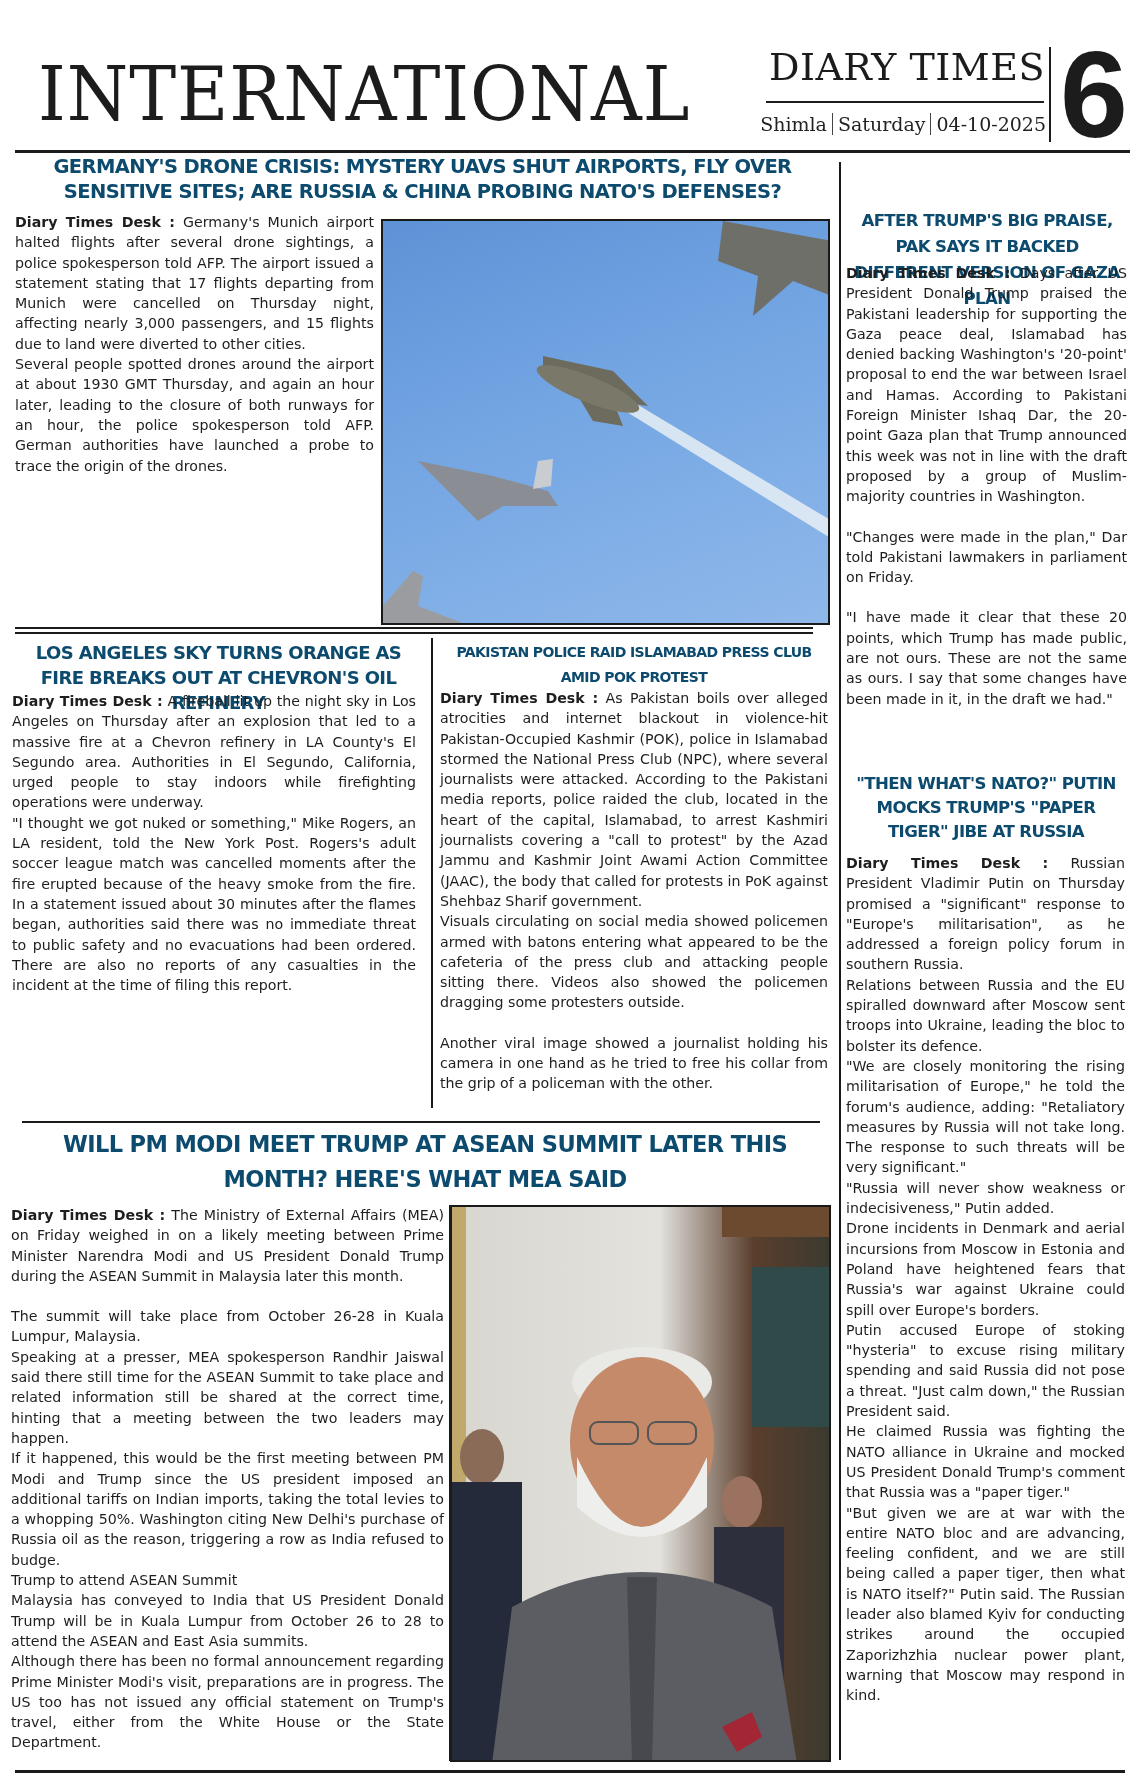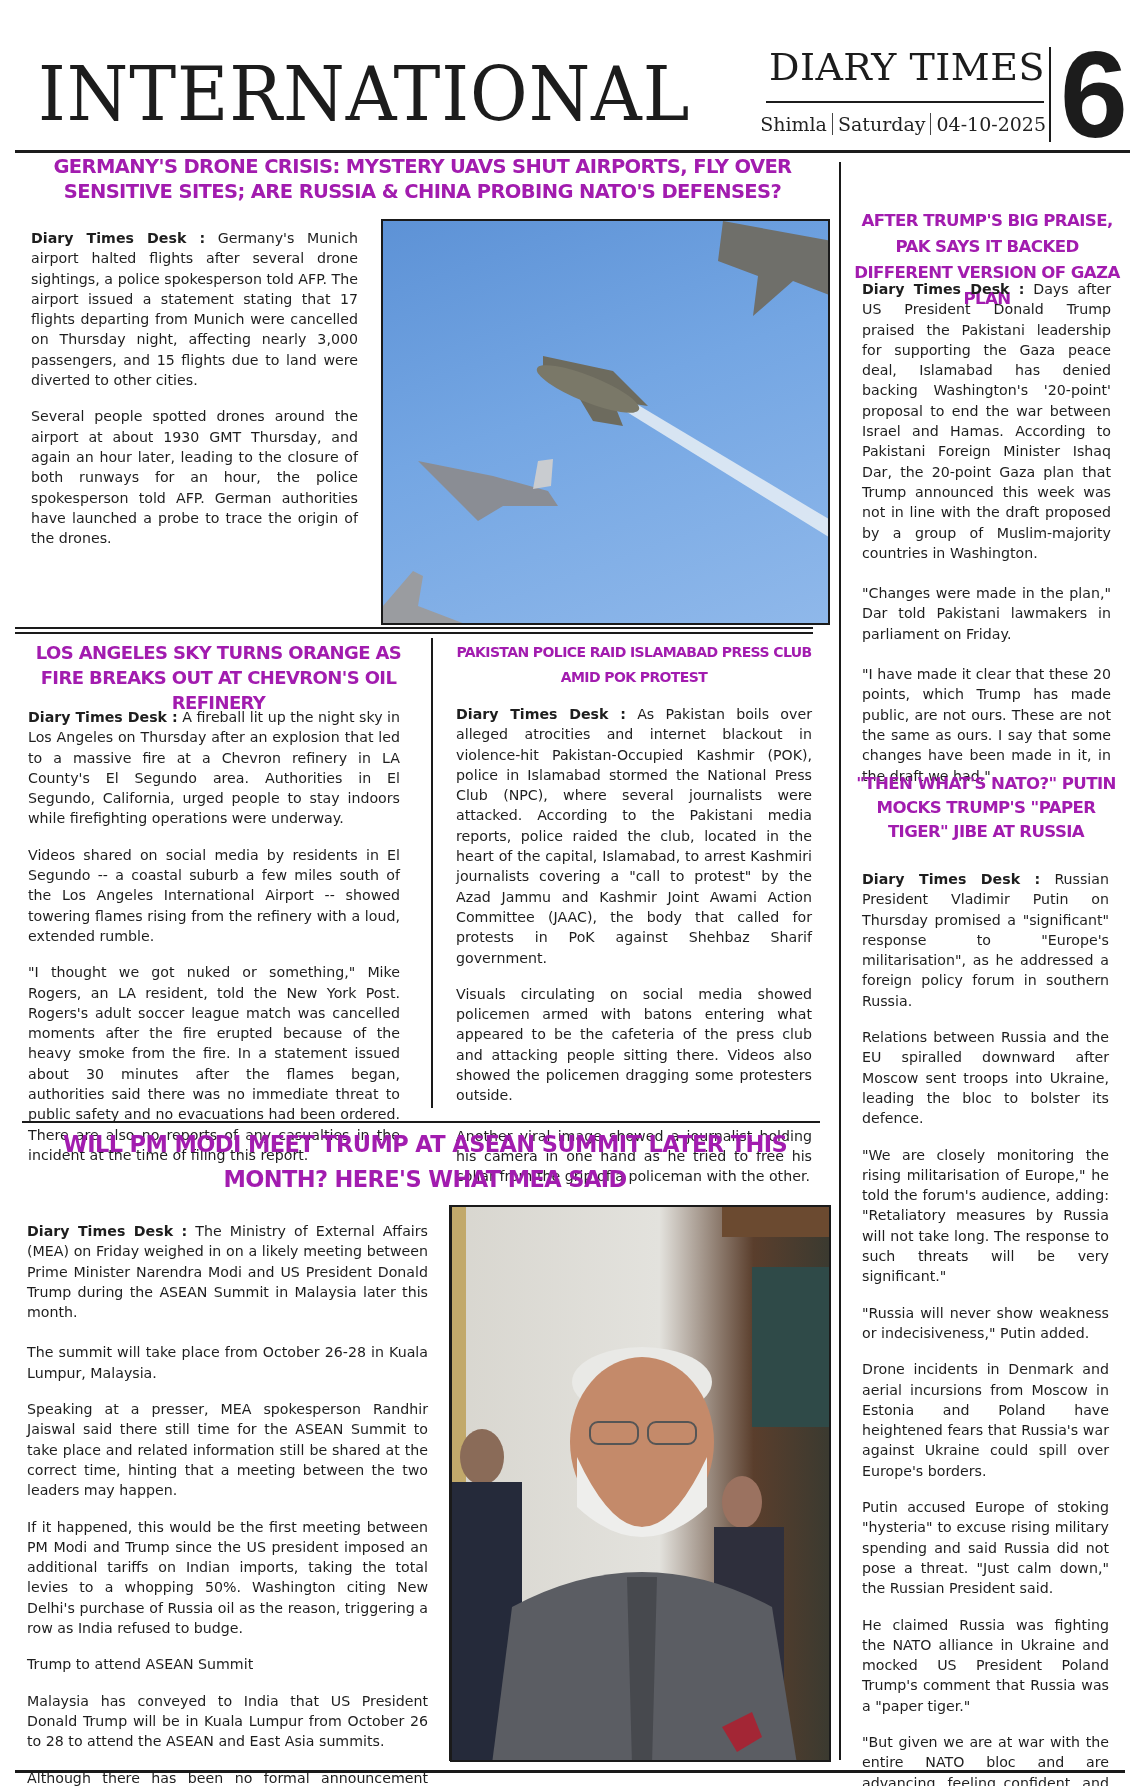--- a/index.html
+++ b/index.html
@@ -8,23 +8,23 @@
   .abs { position: absolute; }
   .section-title { left: 38px; top: 44px; font-family: "DejaVu Serif", serif; font-size: 74px; letter-spacing: 1px; font-weight: 400; line-height: 100px; transform: scaleX(0.95); transform-origin: left top; color: #1c1c1c; }
   .brand { left: 760px; top: 42px; width: 285px; text-align: right; font-family: "DejaVu Serif", serif; font-size: 38px; line-height: 50px; letter-spacing: 0.5px; color: #1c1c1c; }
   .brand-rule { left: 766px; top: 101px; width: 278px; height: 2px; background: #1c1c1c; }
   .dateline { left: 728px; top: 108px; width: 318px; text-align: right; font-family: "DejaVu Serif", serif; font-size: 19px; line-height: 32px; color: #222; }
   .dateline .sep { display: inline-block; width: 1px; height: 22px; background: #444; vertical-align: -4px; margin: 0 5px; }
   .page-vbar { left: 1049px; top: 47px; width: 2px; height: 95px; background: #1c1c1c; }
   .page-num { left: 1054px; top: 30px; width: 80px; text-align: center; font-family: "Liberation Sans", sans-serif; font-weight: 700; font-size: 122px; line-height: 130px; color: #1c1c1c; }
   .header-rule { left: 15px; top: 150px; width: 1115px; height: 3px; background: #1c1c1c; }
 
-  .headline { font-family: "DejaVu Sans", sans-serif; font-weight: 700; text-align: center; color: #a21caf; letter-spacing: -0.6px; }
+  .headline { font-family: "DejaVu Sans", sans-serif; font-weight: 700; text-align: center; color: #0c4a6e; letter-spacing: -0.6px; }
   .body-text { font-size: 14.2px; line-height: 20.3px; text-align: justify; color: #1e1e1e; }
-  .body-text p { margin: 16px; }
+  .body-text p { margin: 0; }
   .body-text p.gap { margin-top: 20px; }
   .byline { font-weight: 700; }
 
   .photo { overflow: hidden; border: 2px solid #1a1a1a; }
   .hrule { background: #1a1a1a; }
   .vrule { background: #1a1a1a; }
 </style>
 </head>
 <body>
 
@@ -66,21 +66,20 @@
         <path d="M0 385 L30 350 L40 355 L35 385 L90 406 L0 406 Z"></path>
       </g>
   </svg>
 </div>
 <div class="abs hrule" style="left:15px; top:627px; width:798px; height:2px;"></div>
 <div class="abs hrule" style="left:15px; top:632px; width:798px; height:2px;"></div>
 
 <div class="abs headline" style="left:16px; top:640px; width:405px; font-size:18px; line-height:25px;">LOS ANGELES SKY TURNS ORANGE AS FIRE BREAKS OUT AT CHEVRON'S OIL REFINERY</div>
 <div class="abs body-text" style="left:12px; top:691px; width:404px;">
   <p><span class="byline">Diary Times Desk :</span> <span>A fireball lit up the night sky in Los Angeles on Thursday after an explosion that led to a massive fire at a Chevron refinery in LA County's El Segundo area. Authorities in El Segundo, California, urged people to stay indoors while firefighting operations were underway.</span></p>
-  <p>Videos shared on social media by residents in El Segundo -- a coastal suburb a few miles south of the Los Angeles International Airport -- showed towering flames rising from the refinery with a loud, extended rumble.</p>
   <p>"I thought we got nuked or something," Mike Rogers, an LA resident, told the New York Post. Rogers's adult soccer league match was cancelled moments after the fire erupted because of the heavy smoke from the fire. In a statement issued about 30 minutes after the flames began, authorities said there was no immediate threat to public safety and no evacuations had been ordered. There are also no reports of any casualties in the incident at the time of filing this report.</p>
 </div>
 <div class="abs vrule" style="left:431px; top:638px; width:2px; height:470px;"></div>
 
 <div class="abs headline" style="left:440px; top:640px; width:388px; font-size:14px; line-height:25px;">PAKISTAN POLICE RAID ISLAMABAD PRESS CLUB AMID POK PROTEST</div>
 <div class="abs body-text" style="left:440px; top:688px; width:388px;">
   <p><span class="byline">Diary Times Desk :</span> <span>As Pakistan boils over alleged atrocities and internet blackout in violence-hit Pakistan-Occupied Kashmir (POK), police in Islamabad stormed the National Press Club (NPC), where several journalists were attacked. According to the Pakistani media reports, police raided the club, located in the heart of the capital, Islamabad, to arrest Kashmiri journalists covering a "call to protest" by the Azad Jammu and Kashmir Joint Awami Action Committee (JAAC), the body that called for protests in PoK against Shehbaz Sharif government.</span></p>
   <p>Visuals circulating on social media showed policemen armed with batons entering what appeared to be the cafeteria of the press club and attacking people sitting there. Videos also showed the policemen dragging some protesters outside.</p>
   <p class="gap">Another viral image showed a journalist holding his camera in one hand as he tried to free his collar from the grip of a policeman with the other.</p>
 </div>
@@ -131,15 +130,15 @@
 </div>
 
 <div class="abs headline" style="left:848px; top:772px; width:276px; font-size:16.6px; line-height:24px;">"THEN WHAT'S NATO?" PUTIN MOCKS TRUMP'S "PAPER TIGER" JIBE AT RUSSIA</div>
 <div class="abs body-text" style="left:846px; top:853px; width:279px;">
   <p><span class="byline">Diary Times Desk :</span> <span>Russian President Vladimir Putin on Thursday promised a "significant" response to "Europe's militarisation", as he addressed a foreign policy forum in southern Russia.</span></p>
   <p>Relations between Russia and the EU spiralled downward after Moscow sent troops into Ukraine, leading the bloc to bolster its defence.</p>
   <p>"We are closely monitoring the rising militarisation of Europe," he told the forum's audience, adding: "Retaliatory measures by Russia will not take long. The response to such threats will be very significant."</p>
   <p>"Russia will never show weakness or indecisiveness," Putin added.</p>
   <p>Drone incidents in Denmark and aerial incursions from Moscow in Estonia and Poland have heightened fears that Russia's war against Ukraine could spill over Europe's borders.</p>
   <p>Putin accused Europe of stoking "hysteria" to excuse rising military spending and said Russia did not pose a threat. "Just calm down," the Russian President said.</p>
-  <p>He claimed Russia was fighting the NATO alliance in Ukraine and mocked US President Poland Trump's comment that Russia was a "paper tiger."</p>
+  <p>He claimed Russia was fighting the NATO alliance in Ukraine and mocked US President Donald Trump's comment that Russia was a "paper tiger."</p>
   <p>"But given we are at war with the entire NATO bloc and are advancing, feeling confident, and we are still being called a paper tiger, then what is NATO itself?" Putin said.  The Russian leader also blamed Kyiv for conducting strikes around the occupied Zaporizhzhia nuclear power plant, warning that Moscow may respond in kind.</p>
 </div>
 
 </body></html>

